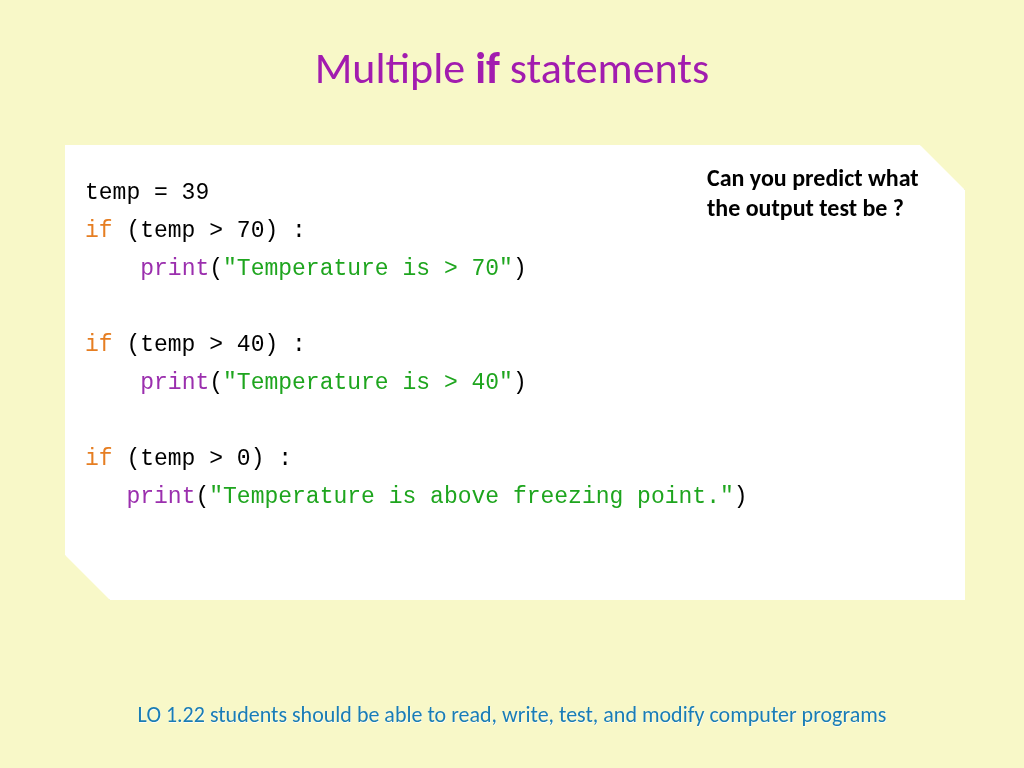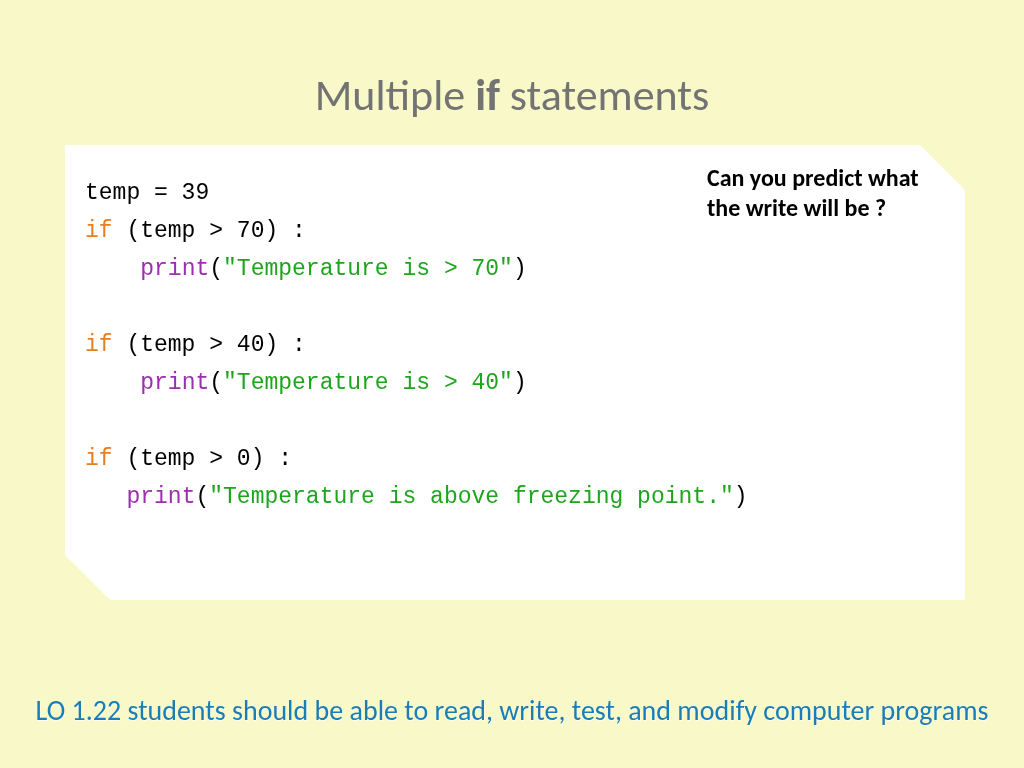--- a/index.html
+++ b/index.html
@@ -7,22 +7,22 @@
     width: 1024px;
     height: 768px;
     background: #f8f8c8;
     font-family: Calibri, Arial, sans-serif;
     position: relative;
     overflow: hidden;
   }
   .title {
     text-align: center;
     font-size: 44px;
-    color: #737373;
-    padding-top: 68px;
+    color: #a21caf;
+    padding-top: 41px;
     font-weight: 400;
   }
   .title .bold { font-weight: 700; }
   .code-card {
     position: absolute;
     left: 65px;
     top: 145px;
     width: 900px;
     height: 455px;
     background: #fff;
@@ -56,34 +56,34 @@
     font-weight: 700;
     color: #000;
     line-height: 1.25;
   }
   .footer {
     position: absolute;
     bottom: 40px;
     left: 0;
     width: 100%;
     text-align: center;
-    font-size: 28px;
+    font-size: 22px;
     color: #1a7db5;
     text-shadow: 0.5px 0.5px 0 rgba(255,255,255,0.8);
   }
 </style>
 </head>
 <body>
 
 <h1 class="title">
   <span>Multiple </span><span class="bold">if</span><span> statements</span>
 </h1>
 
 <div class="code-card">
-  <div class="question">Can you predict what the write will be ?</div>
+  <div class="question">Can you predict what the output test be ?</div>
   <div class="code-block"><span>temp = 39</span>
 <span class="kw">if</span><span> (temp &gt; 70) :</span>
 <span>    </span><span class="fn">print</span><span>(</span><span class="str">"Temperature is &gt; 70"</span><span>)</span>
 
 <span class="kw">if</span><span> (temp &gt; 40) :</span>
 <span>    </span><span class="fn">print</span><span>(</span><span class="str">"Temperature is &gt; 40"</span><span>)</span>
 
 <span class="kw">if</span><span> (temp &gt; 0) :</span>
 <span>   </span><span class="fn">print</span><span>(</span><span class="str">"Temperature is above freezing point."</span><span>)</span></div>
 </div>

